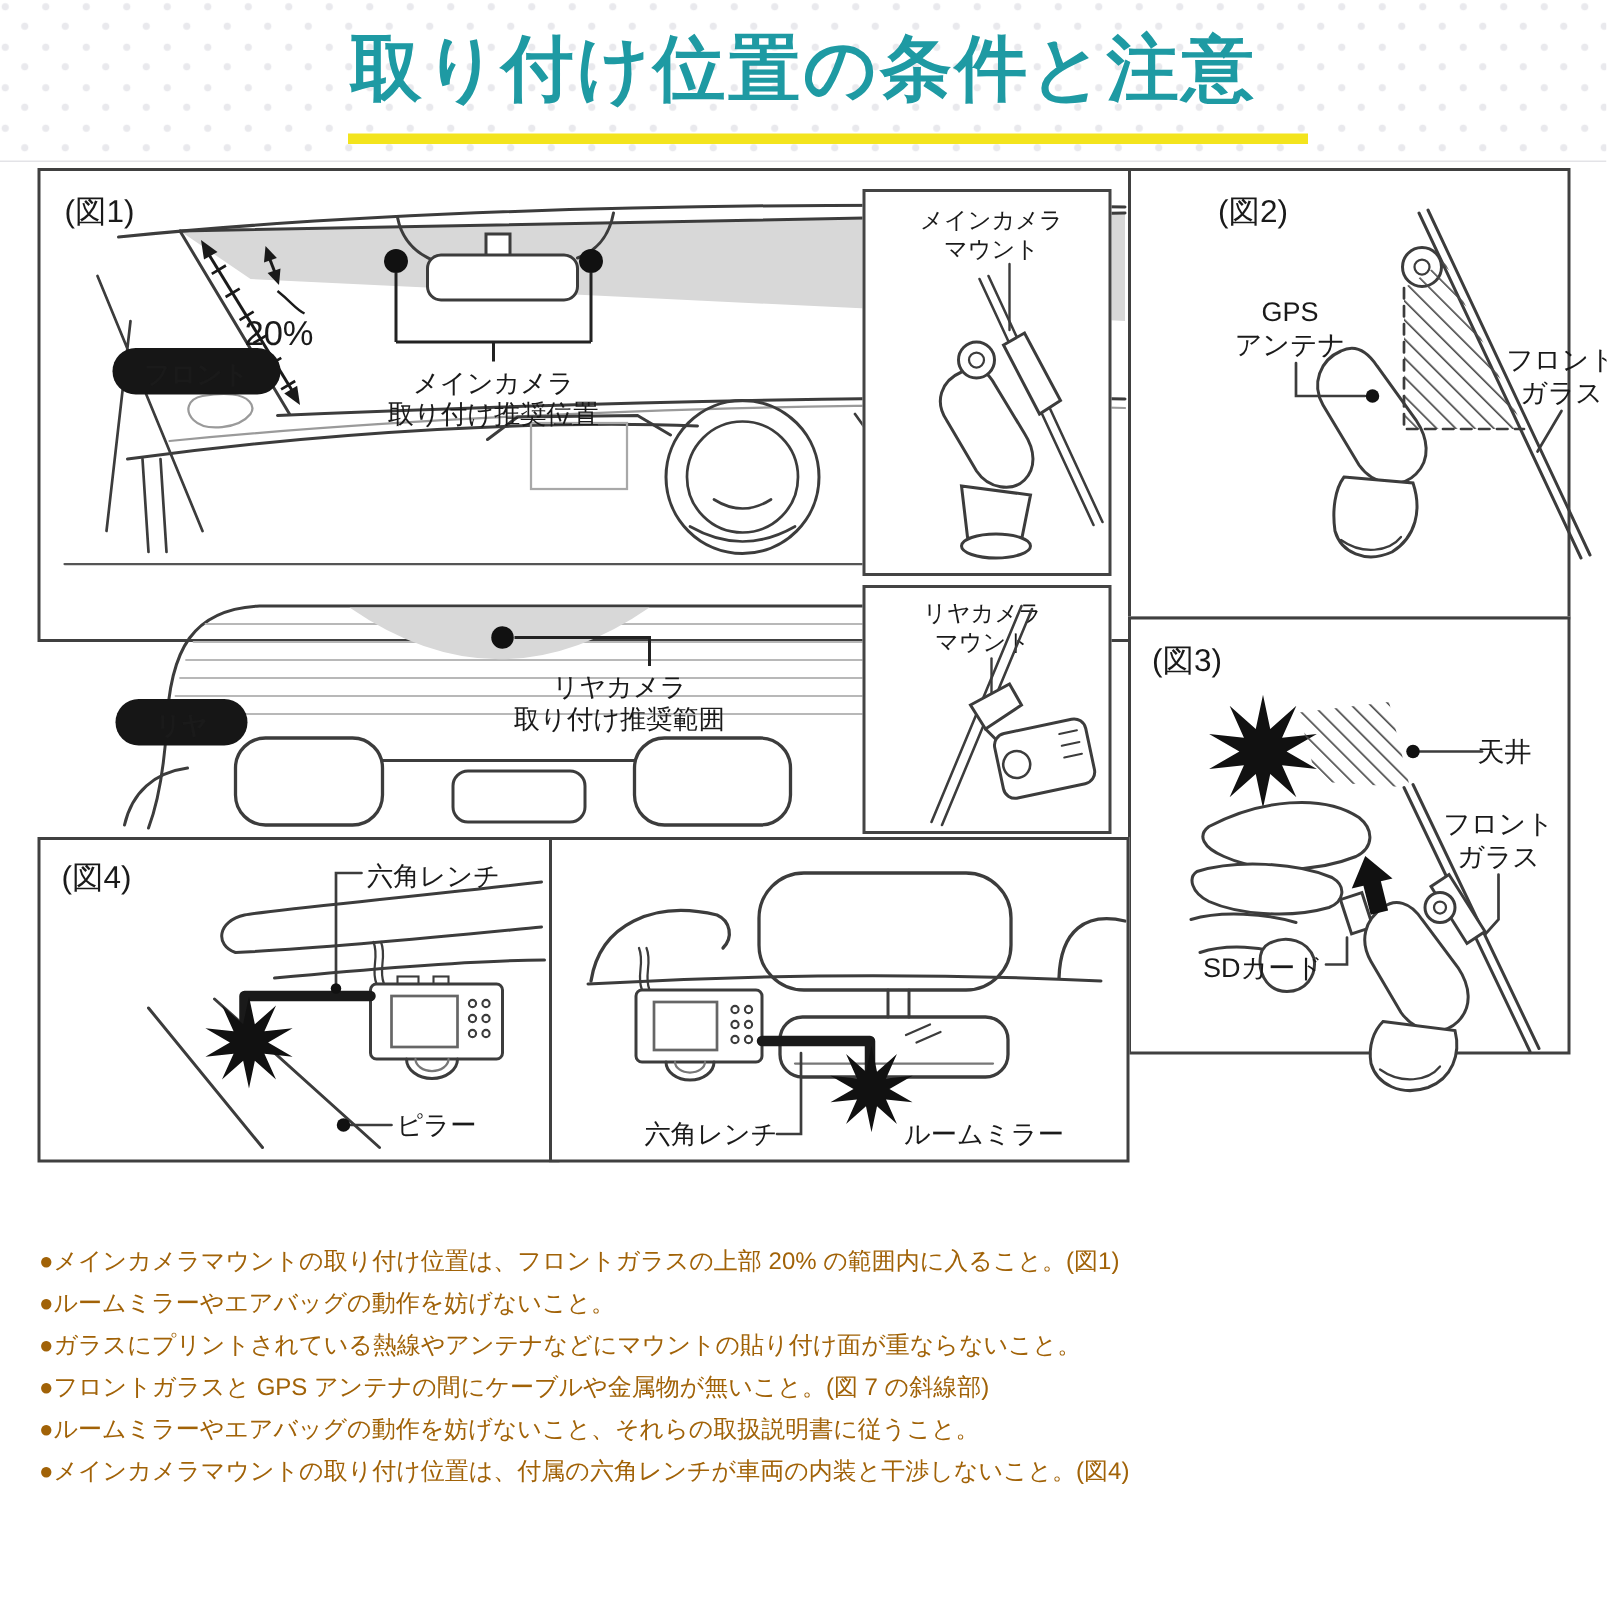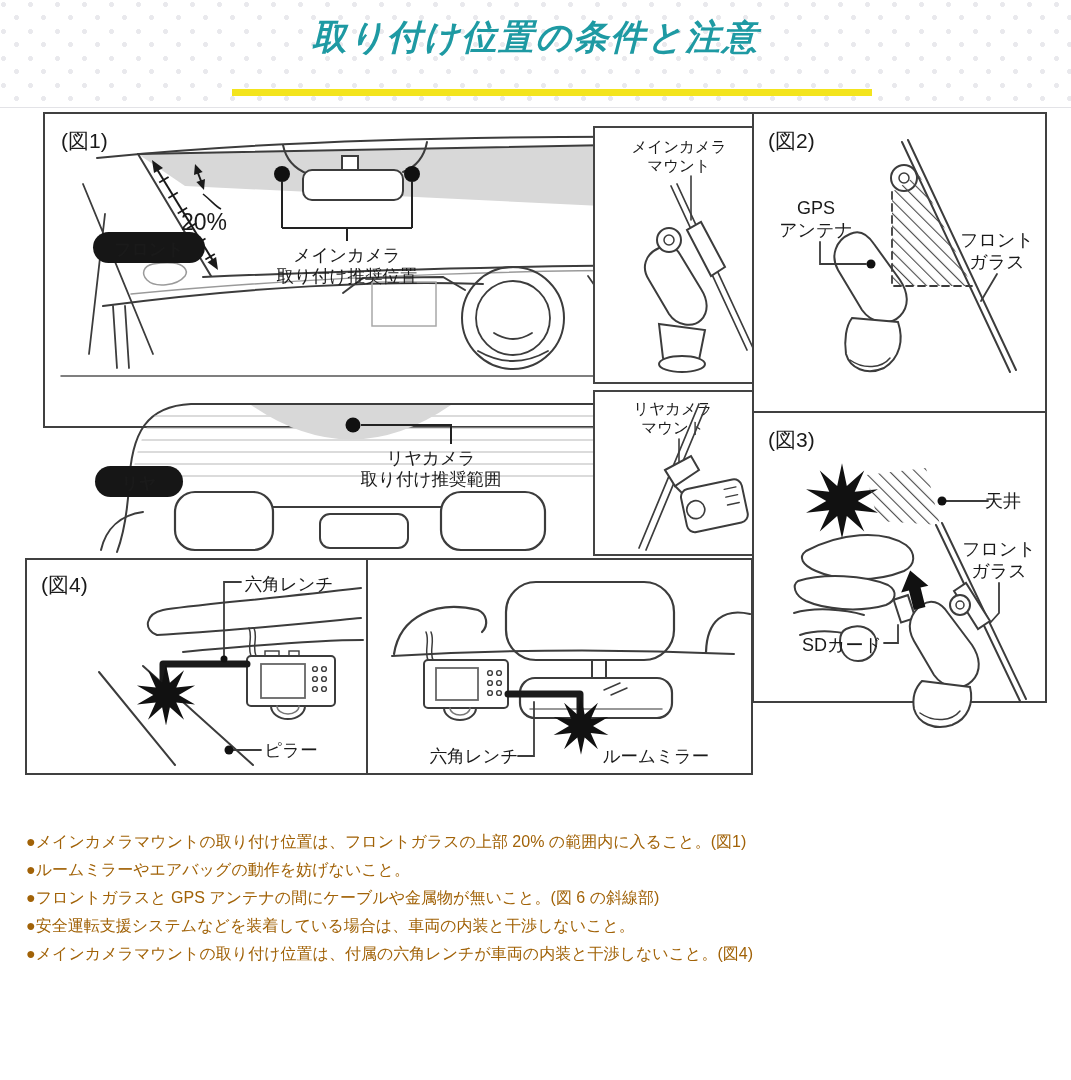--- a/index.html
+++ b/index.html
@@ -2,25 +2,25 @@
 <html><head>
 <meta charset="utf-8">
 <style>
   html,body{margin:0;padding:0;}
   body{width:1071px;height:1080px;background:#fff;position:relative;overflow:hidden;
        font-family:"Liberation Sans","DejaVu Sans",sans-serif;color:#141414;}
   .header{position:absolute;left:0;top:0;width:1071px;height:107px;
     background-image:radial-gradient(#e9e9ed 2.2px,transparent 2.7px),radial-gradient(#e9e9ed 2.2px,transparent 2.7px);
     background-size:27px 27px;background-position:3px 4px,17px 18px;border-bottom:1px solid #e3e3e7;}
   .title{position:absolute;left:0;top:14px;width:100%;text-align:center;
-    font-size:35px;font-weight:800;letter-spacing:2px;color:#1e9aa3;font-style:italic;}
+    font-size:48px;font-weight:800;letter-spacing:2px;color:#1e9aa3;}
   .underline{position:absolute;left:232px;top:89px;width:640px;height:7px;background:#f3e41d;}
   .panel{position:absolute;background:#fff;border:2px solid #404040;box-sizing:border-box;}
-  #p1{left:25px;top:112px;width:729px;height:316px;margin-left:18px;}
-  #p2{left:752px;top:112px;width:295px;height:301px;}
+  #p1{left:25px;top:112px;width:729px;height:316px;}
+  #p2{left:752px;top:112px;width:295px;height:301px;padding-left:44px;}
   #p3{left:752px;top:411px;width:295px;height:292px;}
   #p4a{left:25px;top:558px;width:348px;height:217px;}
   #p4b{left:366px;top:558px;width:387px;height:217px;}
   .inset{position:absolute;border:2px solid #444;background:#fff;box-sizing:border-box;}
   #inset-main{left:548px;top:12px;width:166px;height:258px;}
   #inset-rear{left:548px;top:276px;width:166px;height:166px;}
   svg{display:block;}
   svg text{fill:#1a1a1a;}
   .notes{position:absolute;left:26px;top:828px;width:1034px;font-size:16px;line-height:28px;color:#a16207;}
   .notes div{white-space:nowrap;}
@@ -264,16 +264,17 @@
     <path d="M140,134 H212 M212,134 V172" stroke="#1a1a1a" stroke-width="7" stroke-linecap="round" fill="none"></path>
     <use href="#burst" transform="translate(213 166) scale(0.8)" fill="#111"></use>
     <text x="106" y="202" font-size="17.5" text-anchor="middle">六角レンチ</text>
     <text x="288" y="202" font-size="17.5" text-anchor="middle">ルームミラー</text>
   </svg>
 </div>
 
 <div class="notes">
   <div>●メインカメラマウントの取り付け位置は、フロントガラスの上部 20% の範囲内に入ること。(図1)</div>
   <div>●ルームミラーやエアバッグの動作を妨げないこと。</div>
-  <div>●フロントガラスと GPS アンテナの間にケーブルや金属物が無いこと。(図 6 の斜線部)</div>
-  <div>●安全運転支援システムなどを装着している場合は、車両の内装と干渉しないこと。</div>
+  <div>●ガラスにプリントされている熱線やアンテナなどにマウントの貼り付け面が重ならないこと。</div>
+  <div>●フロントガラスと GPS アンテナの間にケーブルや金属物が無いこと。(図 7 の斜線部)</div>
+  <div>●ルームミラーやエアバッグの動作を妨げないこと、それらの取扱説明書に従うこと。</div>
   <div>●メインカメラマウントの取り付け位置は、付属の六角レンチが車両の内装と干渉しないこと。(図4)</div>
 </div>
 
 </body></html>

